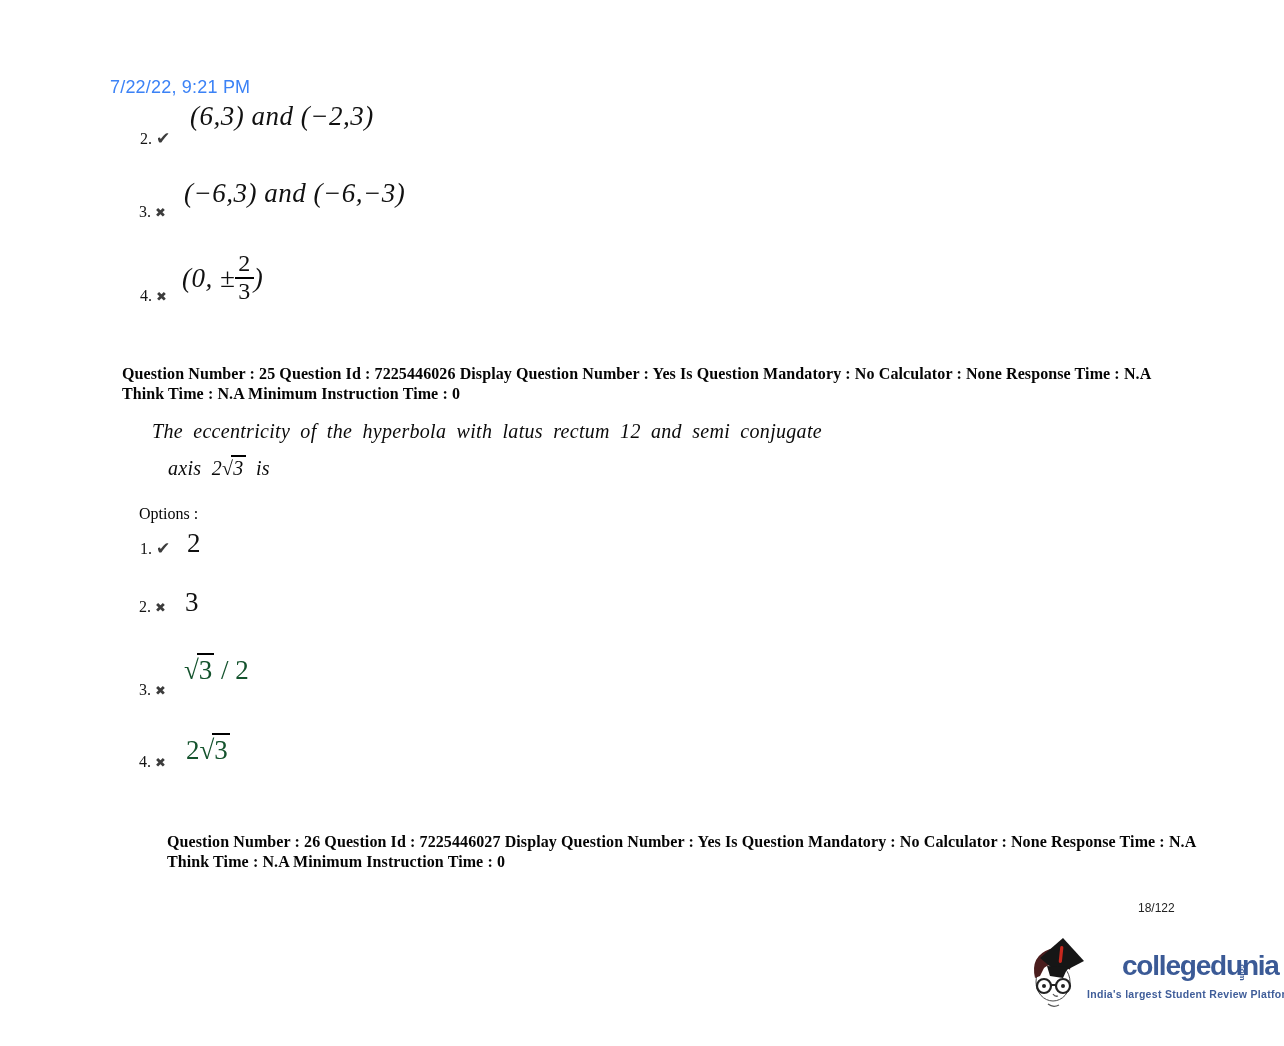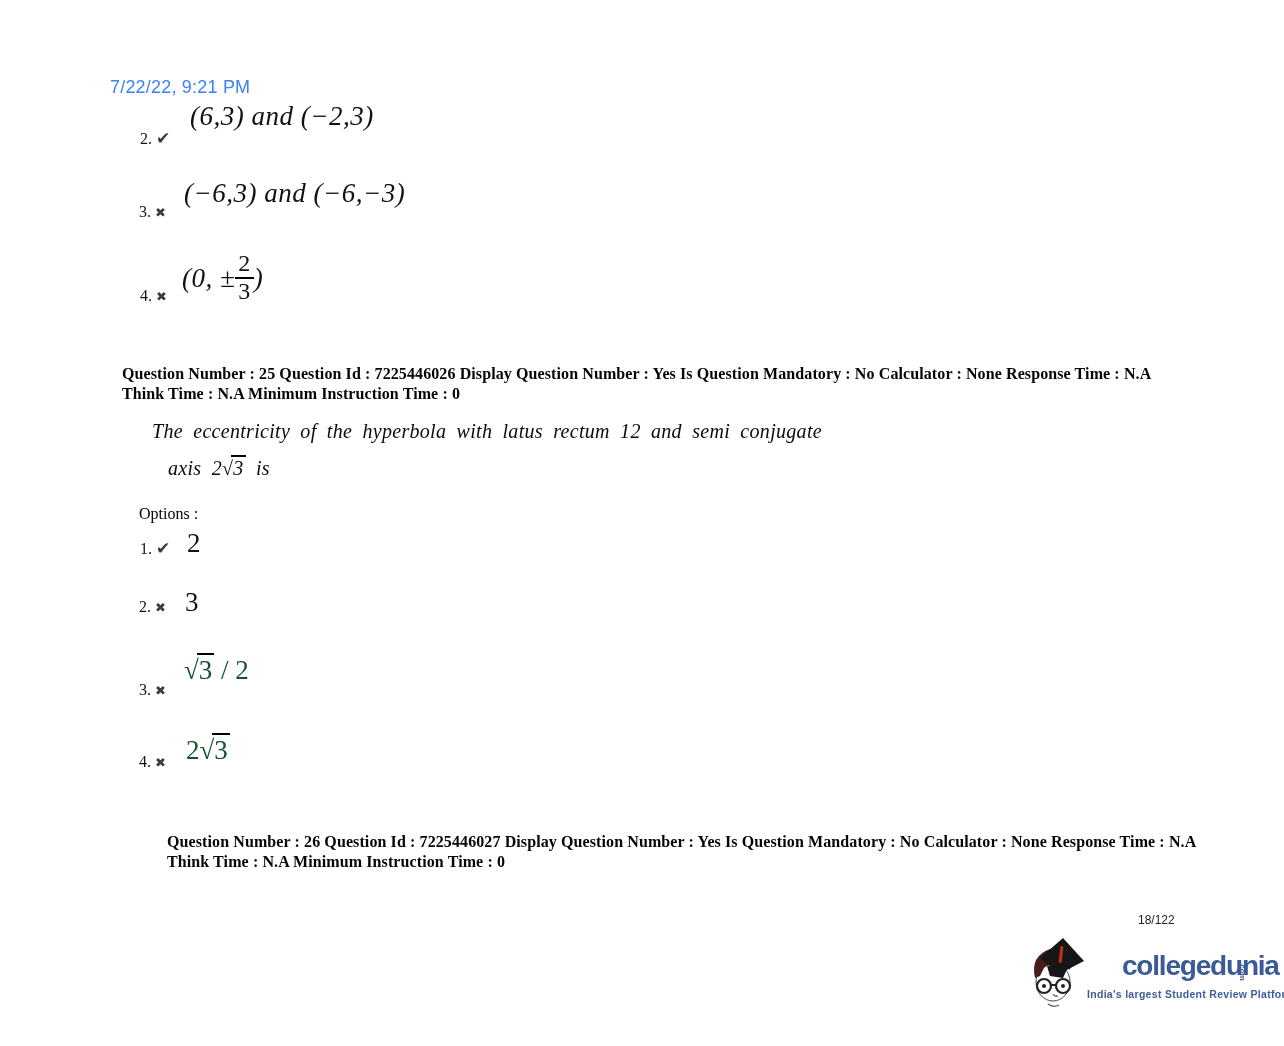--- a/index.html
+++ b/index.html
@@ -136,21 +136,21 @@
 <div class="abs opt-row" style="left:139px; top:753px;">
   <span class="opt-label">4.</span>
   <span class="mark mark-wrong">✖</span>
 </div>
 <div class="abs math-med" style="left:186px; top:735px;text-align:center;">
   <span>2</span><span class="sqrt"><span>√</span><span class="radicand">3</span></span>
 </div>
 
 <div class="abs meta" style="left:139px; top:832px;margin-left:28px;">Question Number : 26 Question Id : 7225446027 Display Question Number : Yes Is Question Mandatory : No Calculator : None Response Time : N.A Think Time : N.A Minimum Instruction Time : 0</div>
 
-<div class="abs page-indicator" style="left:1138px; top:901px;margin-top:12px;">18/122</div>
+<div class="abs page-indicator" style="left:1138px; top:901px;">18/122</div>
 
 <div class="abs" style="left:1026px; top:936px; width:228px; height:80px;">
   <svg class="abs" style="left:0; top:0;" width="60" height="76" viewBox="0 0 60 76">
 
     <ellipse cx="27" cy="46" rx="17" ry="19" fill="#ffffff" stroke="#4a4a4a" stroke-width="1"></ellipse>
 
     <path d="M9 42 Q4 20 24 13 Q40 9 45 24 L44 34 Q38 26 27 28 Q14 31 9 42 Z" fill="#4a1d1d"></path>
     <path d="M9 42 Q12 30 20 28 L14 40 Z" fill="#4a1d1d"></path>
 
     <polygon points="14,22 37,2 58,25 33,38" fill="#161616"></polygon>

